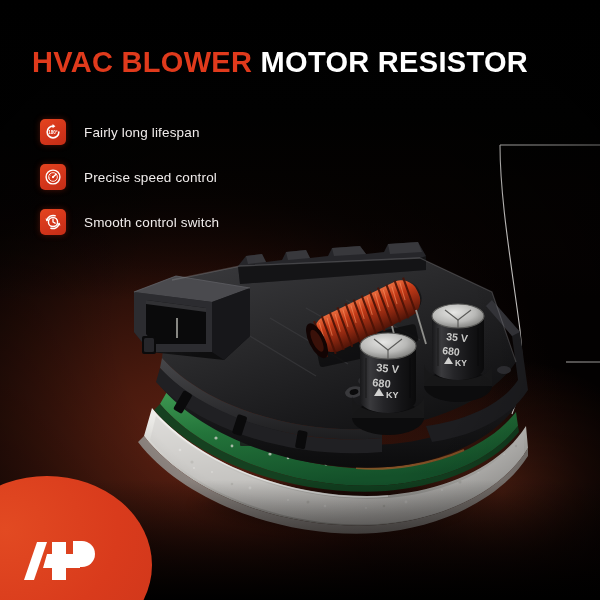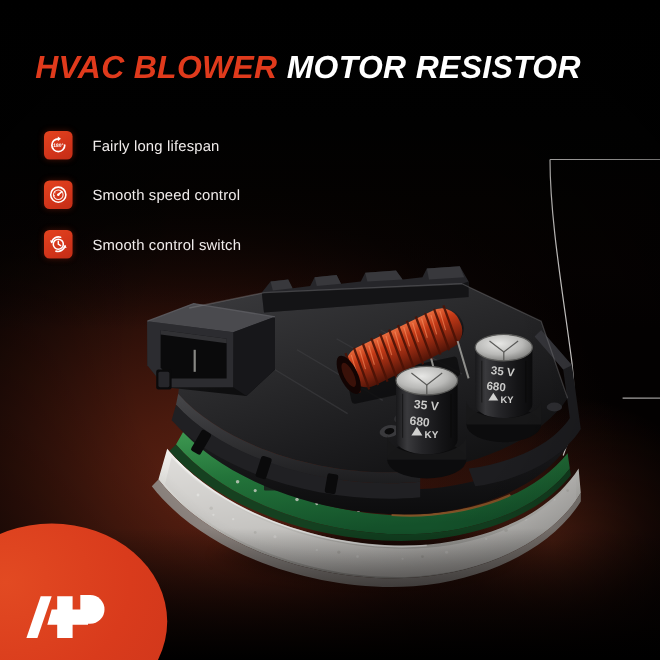--- a/index.html
+++ b/index.html
@@ -54,21 +54,20 @@
 
   
   .title{
     position:absolute;
     left:32px; top:48px;
     font-size:29px;
     font-weight:bold;
     letter-spacing:.3px;
     white-space:nowrap;
     line-height:1;
-    font-style:italic;
   }
   .title .t-red{ color:#e03a1c; }
   .title .t-white{ color:#ffffff; }
 
   
   .features{
     position:absolute;
     left:40px; top:110px;
     width:260px;
   }
@@ -488,21 +487,21 @@
           <circle cx="12" cy="12" r="9.2" fill="none" stroke="#fff" stroke-width="1.9"></circle>
           <circle cx="12" cy="12" r="5.8" fill="none" stroke="#fff" stroke-width="1.3" opacity="0.9"></circle>
           <path d="M12 12 L 16.2 8.4" stroke="#fff" stroke-width="2" stroke-linecap="round"></path>
           <circle cx="12" cy="12" r="1.5" fill="#fff"></circle>
           <g stroke="#fff" stroke-width="1.1" stroke-linecap="round" opacity="0.95">
             <path d="M7.3 8.6 L 8.2 9.4"></path>
             <path d="M6.4 13.6 L 7.5 13.3"></path>
           </g>
         </svg>
       </span>
-      <span class="feat-label">Smooth speed control</span>
+      <span class="feat-label">Precise speed control</span>
     </div>
 
     <div class="feature">
       <span class="feat-icon">
         <svg width="18" height="18" viewBox="0 0 24 24">
           <circle cx="12" cy="12" r="6.1" fill="none" stroke="#fff" stroke-width="1.9"></circle>
           <path d="M12 8.3 L12 12 L14.8 13.6" fill="none" stroke="#fff" stroke-width="1.8" stroke-linecap="round" stroke-linejoin="round"></path>
           <path d="M4.1 9.6 A8.4 8.4 0 0 1 14.8 3.6" fill="none" stroke="#fff" stroke-width="2" stroke-linecap="round"></path>
           <path d="M2.0 7.3 L6.2 8.0 L3.4 11.2 Z" fill="#fff"></path>
           <path d="M19.9 14.4 A8.4 8.4 0 0 1 9.2 20.4" fill="none" stroke="#fff" stroke-width="2" stroke-linecap="round"></path>

